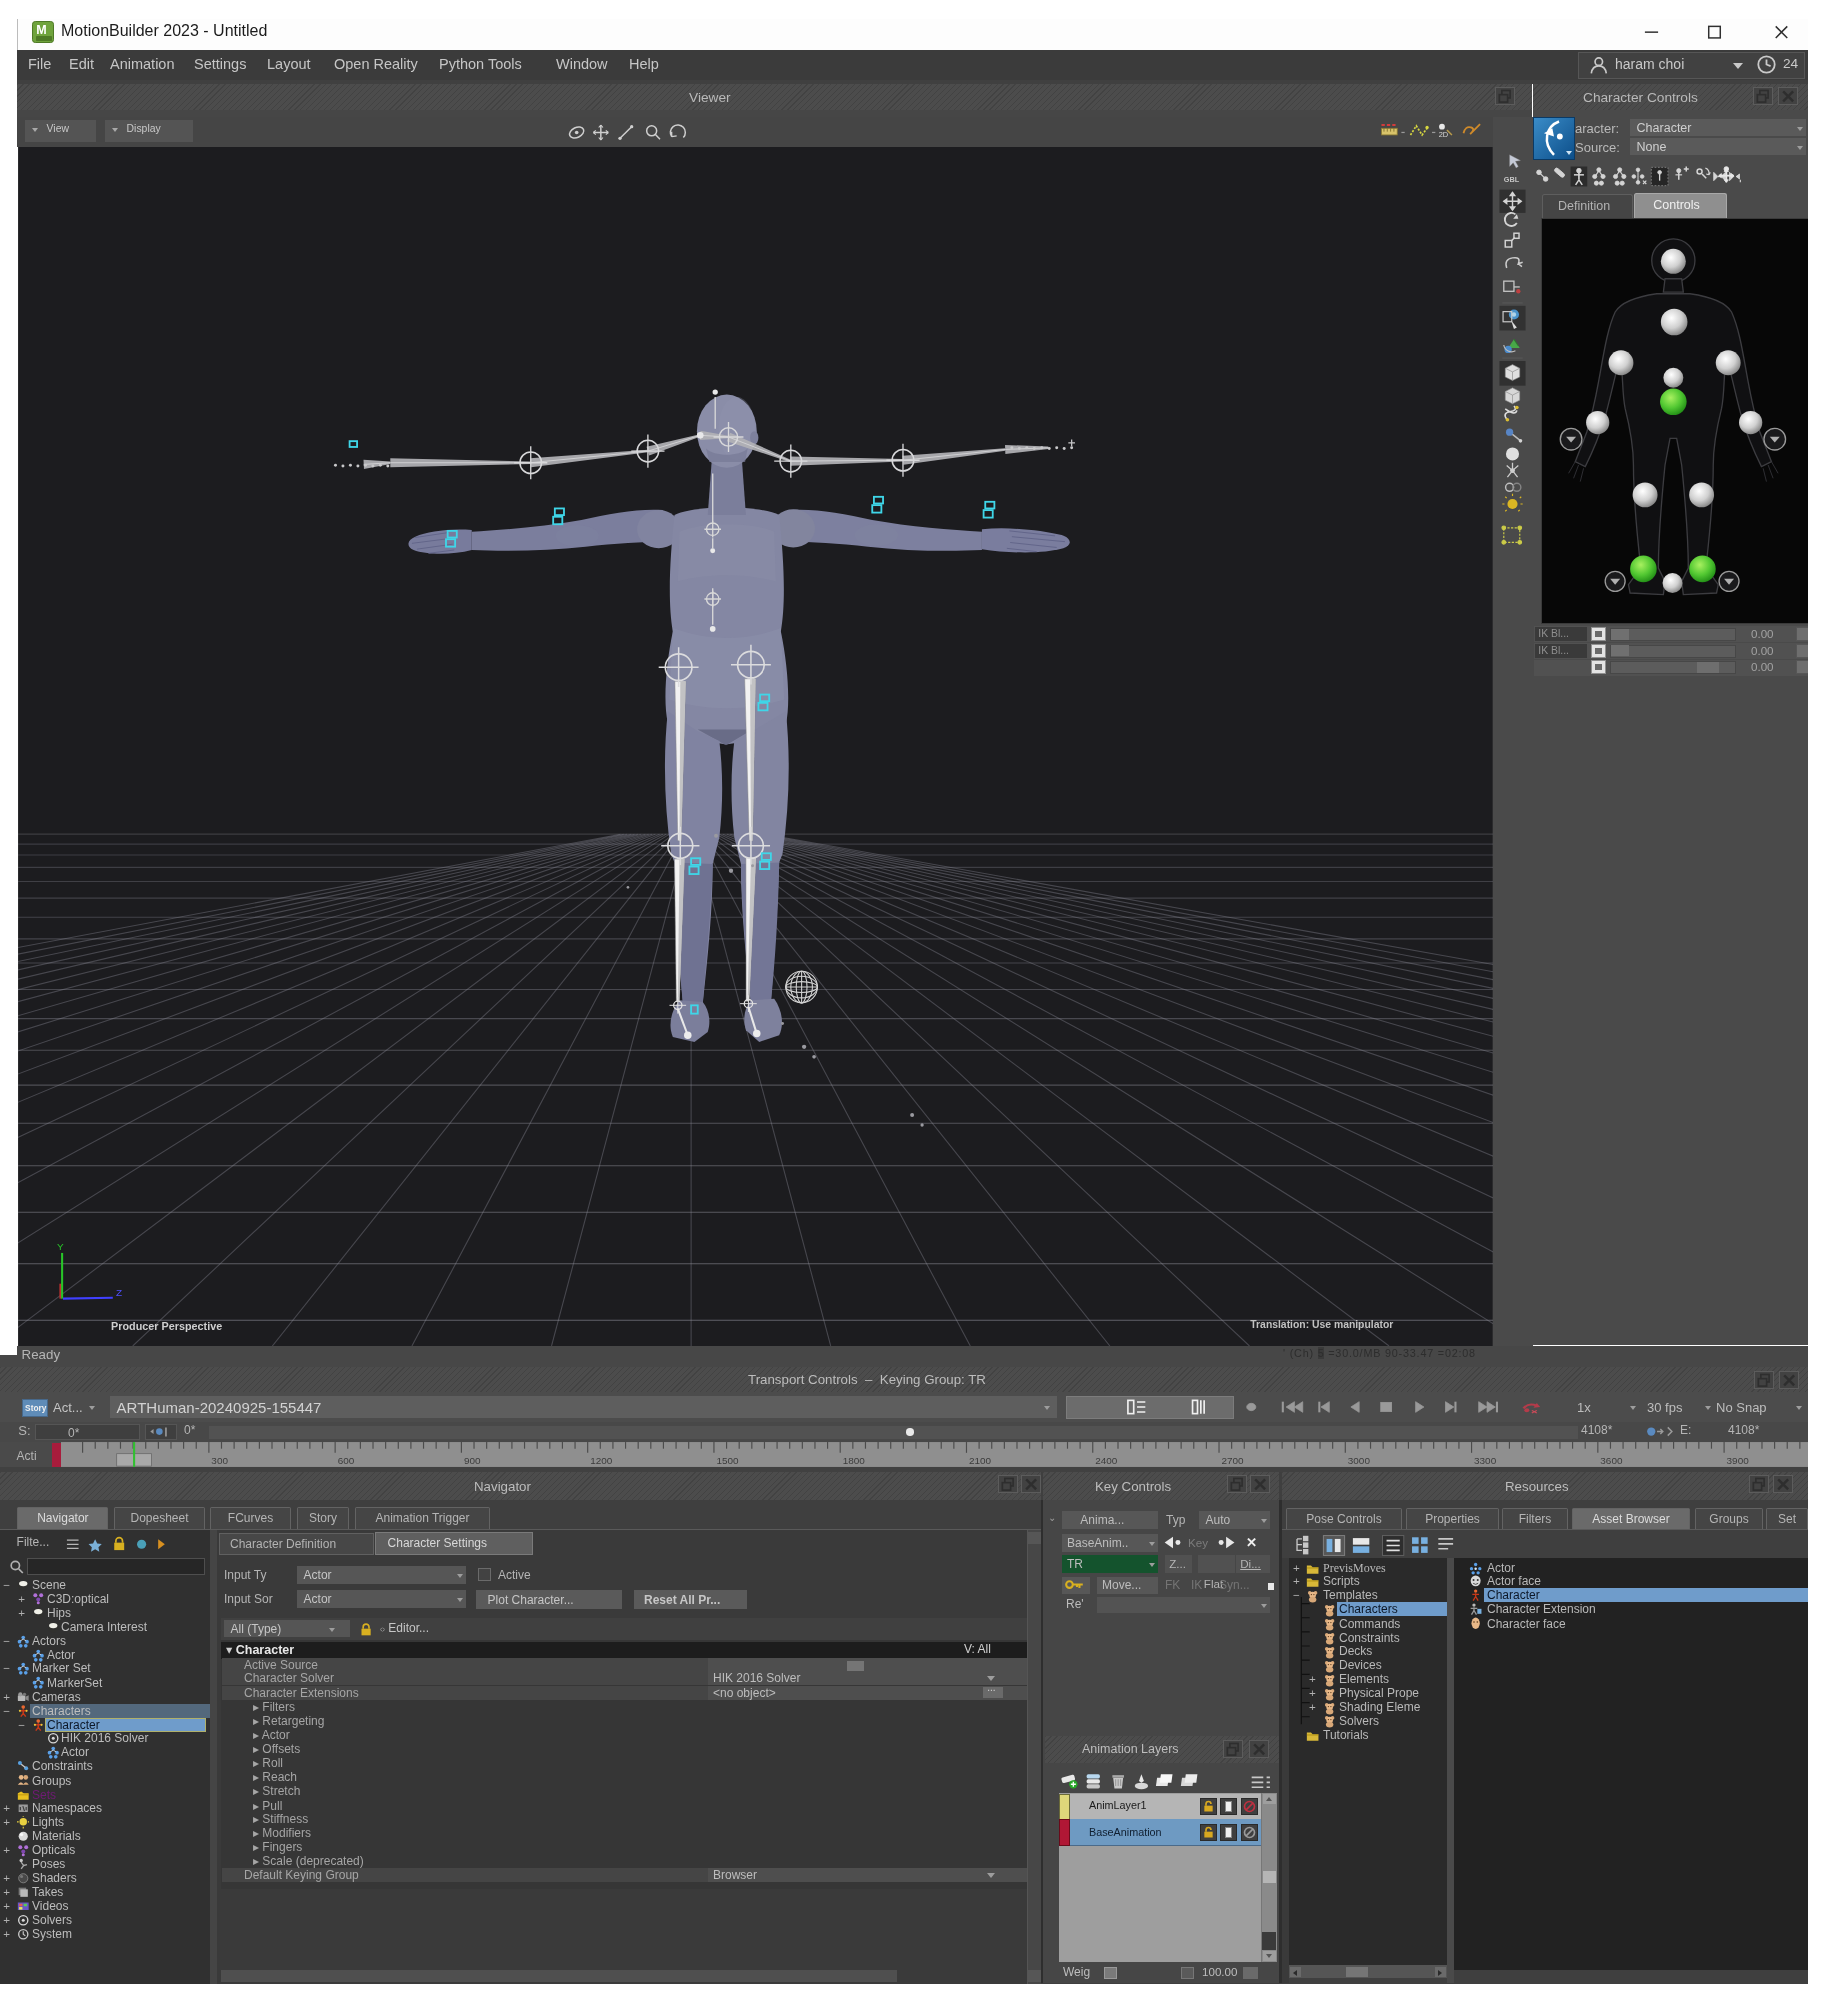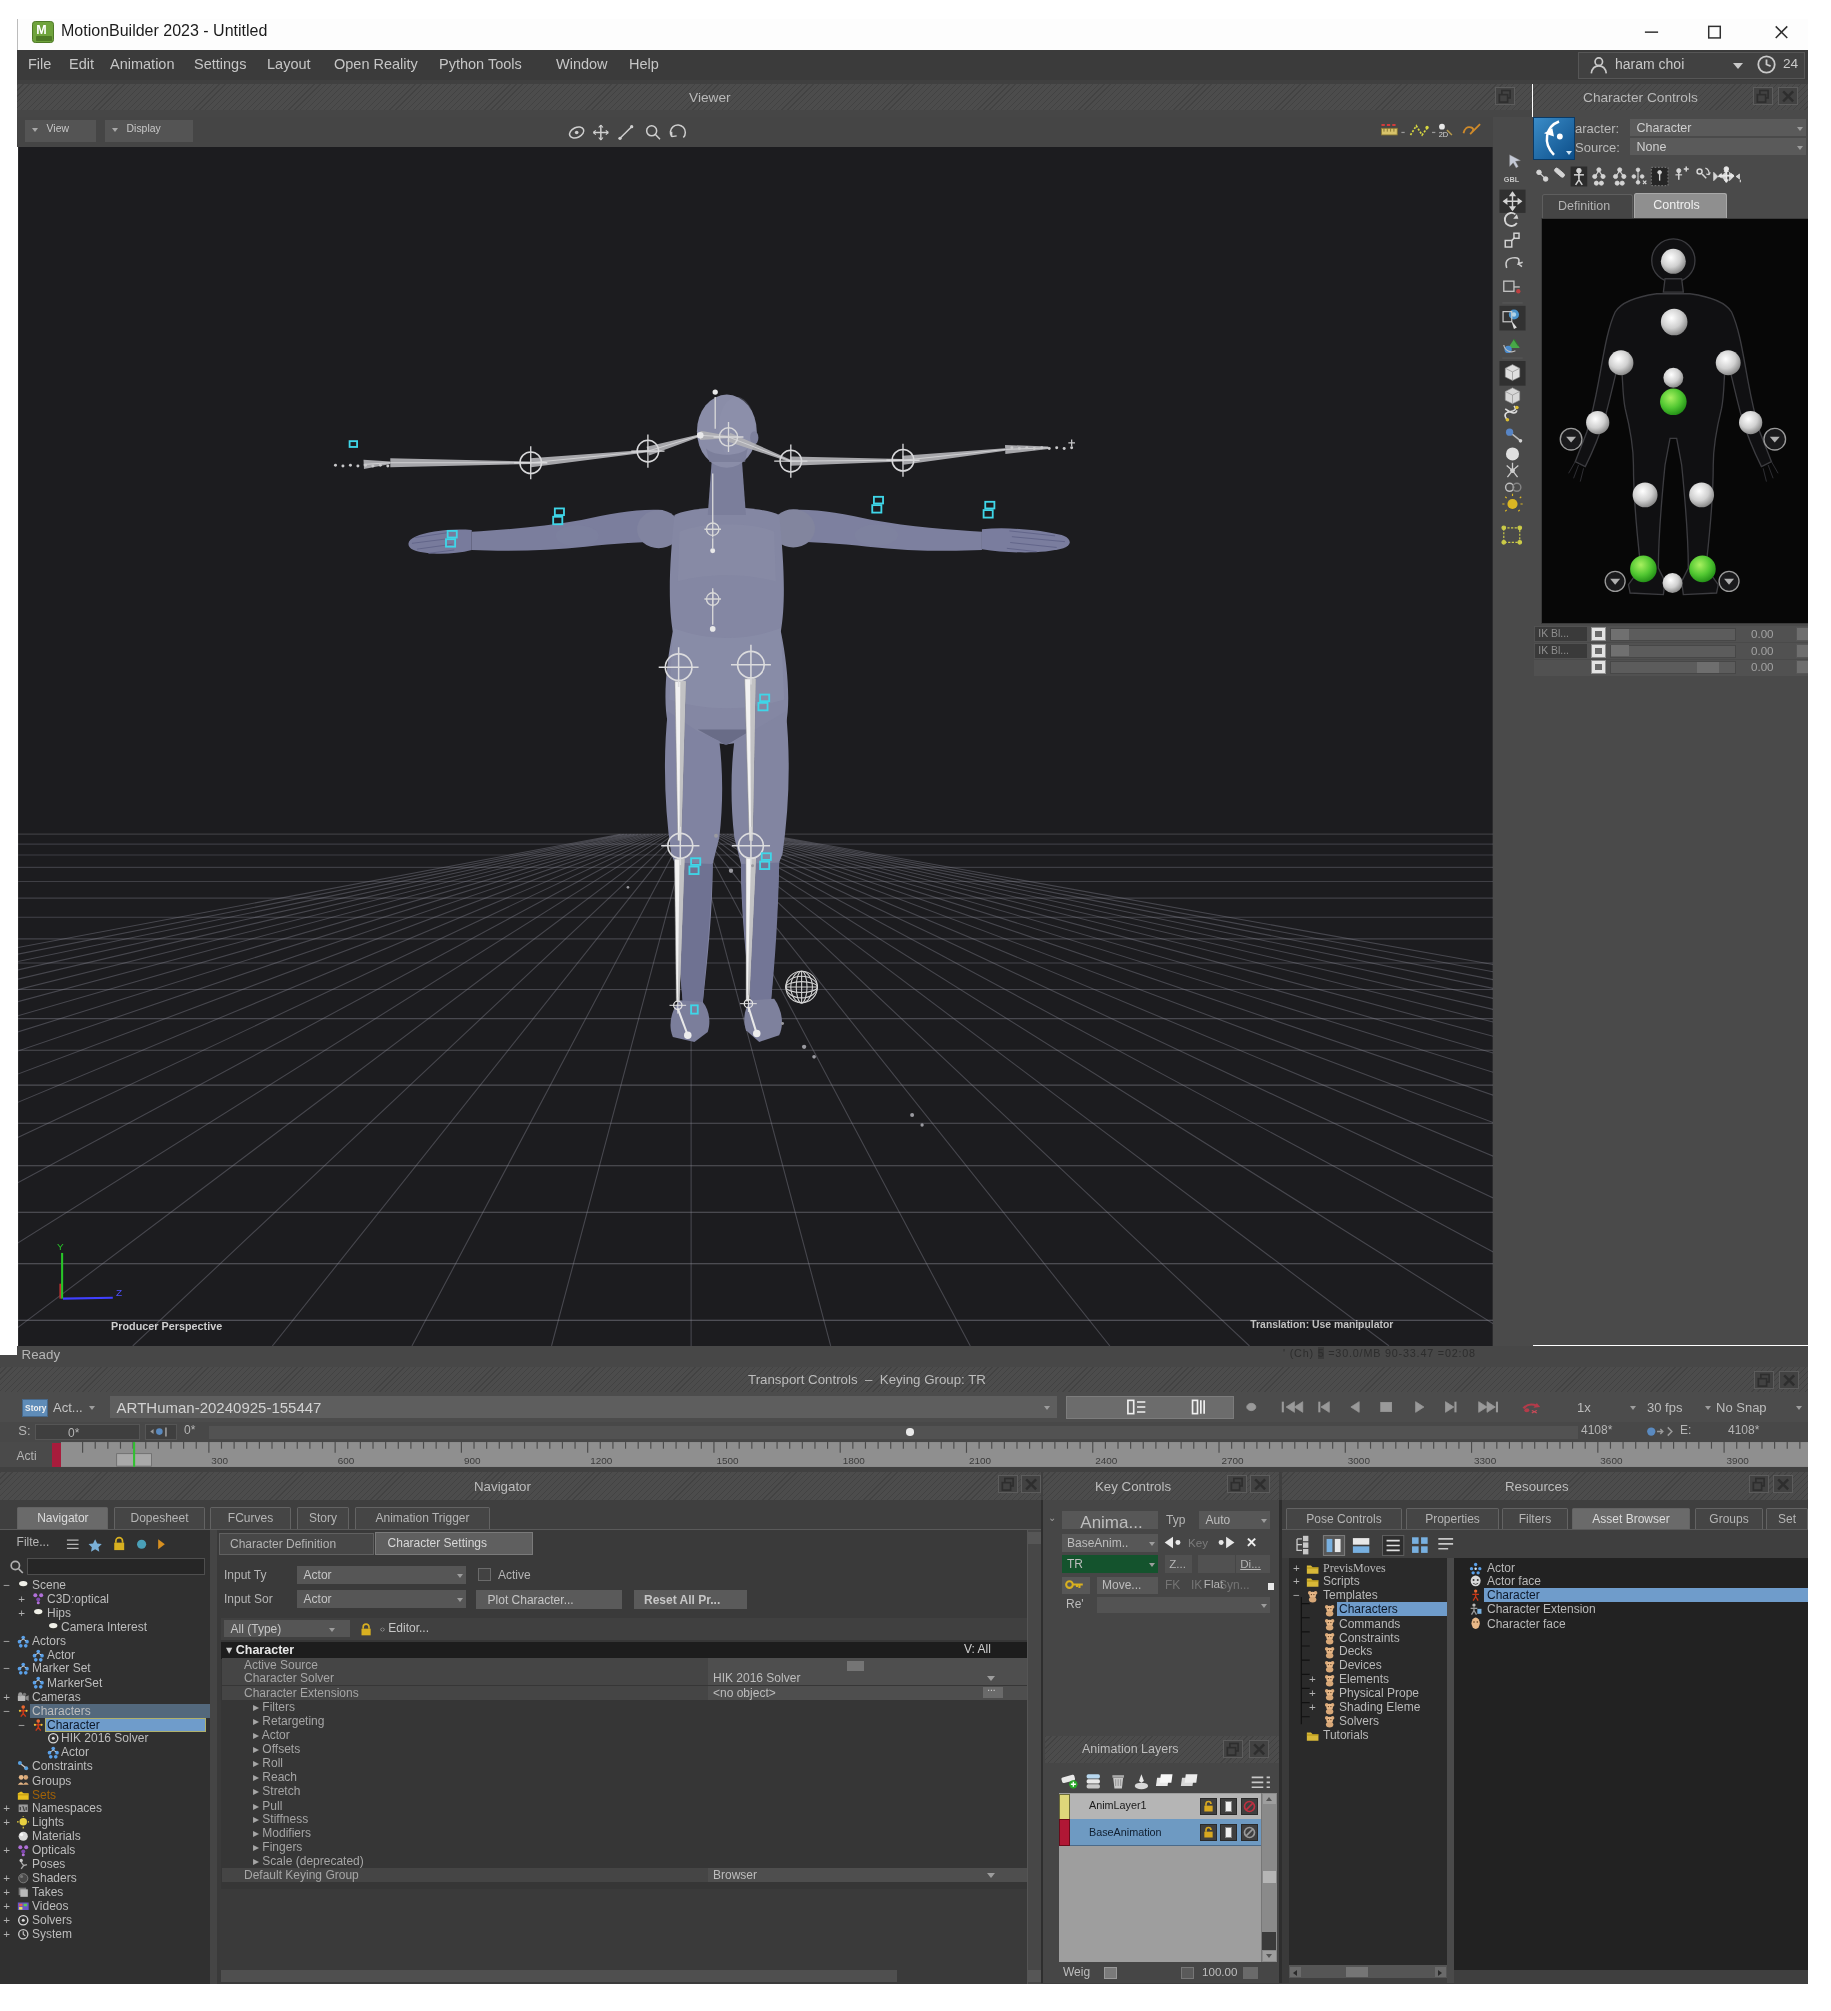--- a/index.html
+++ b/index.html
@@ -1021,21 +1021,21 @@
       <circle cx="5" cy="4" r="2.8" fill="#e8b888"></circle>
       <circle cx="10.5" cy="4" r="2.8" fill="#d8a878"></circle>
       <path d="M1 13 q4 -6 7 0 Z" fill="#e8b888"></path>
       <path d="M7 13 q4 -6 7 0 Z" fill="#d8a878"></path>
     </svg>
     <div class="abs" style="left:32px;top:1774px;font-size:12px;color:#bdbdbd;white-space:nowrap;">Groups</div>
     <svg class="abs" style="left:16.6px;top:1789px;" width="12.5" height="12.5" viewBox="0 0 15 15">
       <path d="M1 5 l4 -2 l3 2 h6 v8 H1 Z" fill="#e8c020"></path>
       <path d="M1 7 h13" stroke="#b89010" stroke-width="1"></path>
     </svg>
-    <div class="abs" style="left:32px;top:1788px;font-size:12px;color:#a16207;white-space:nowrap;">Sets</div>
+    <div class="abs" style="left:32px;top:1788px;font-size:12px;color:#701a75;white-space:nowrap;">Sets</div>
     <div class="abs" style="left:3.3px;top:1801px;font-size:11.6px;color:#b0b0b0;white-space:nowrap;">+</div>
     <svg class="abs" style="left:16.6px;top:1802px;" width="12.5" height="12.5" viewBox="0 0 15 15">
       <rect x="2" y="3" width="11" height="9" fill="#9a9a9a"></rect>
       <path d="M4 6 v4 M7 5 l2 6 M11 6 v4" stroke="#3a3a3a" stroke-width="1.4" fill="none"></path>
     </svg>
     <div class="abs" style="left:32px;top:1801px;font-size:12px;color:#bdbdbd;white-space:nowrap;">Namespaces</div>
     <div class="abs" style="left:3.3px;top:1815px;font-size:11.6px;color:#b0b0b0;white-space:nowrap;">+</div>
     <svg class="abs" style="left:16.6px;top:1816px;" width="12.5" height="12.5" viewBox="0 0 15 15">
       <circle cx="7.5" cy="7" r="4.5" fill="#e8d040"></circle>
       <path d="M7.5 1 v-1 M13 7 h2 M7.5 13 v2 M2 7 H0" stroke="#e8d040" stroke-width="1.4"></path>
@@ -1164,21 +1164,21 @@
     <div class="abs" style="left:713px;top:1868px;font-size:12px;color:#bdbdbd;white-space:nowrap;">Browser</div>
     <div class="abs" style="left:987px;top:1873px;width:0px;height:0px;border-left:4.2px solid transparent;border-right:4.2px solid transparent;border-top:5px solid #9d9d9d;"></div>
     <div class="abs" style="left:1027px;top:1530px;width:14px;height:454px;background:#474747;border-left:0.8px solid #555;"></div>
     <div class="abs" style="left:1028px;top:1532px;width:12.5px;height:11.6px;background:#565656;"></div>
     <div class="abs" style="left:1028px;top:1970px;width:12.5px;height:11.6px;background:#565656;"></div>
     <div class="abs" style="left:221px;top:1970px;width:676px;height:11.6px;background:#4f4f4f;"></div>
     <div class="abs" style="left:1041px;top:1500px;width:2.5px;height:483px;background:#2e2e2e;"></div>
     <div class="abs" style="left:1043px;top:1500px;width:236px;height:483px;background:#464646;"></div>
     <div class="abs" style="left:1048px;top:1512px;font-size:10px;color:#9d9d9d;white-space:nowrap;">⌄</div>
     <div class="abs" style="left:1062px;top:1511px;width:96px;height:18.3px;background:#575757;">
-      <div class="abs" style="left:18.3px;top:1.7px;font-size:17px;color:#bdbdbd;white-space:nowrap;">Anima...</div>
+      <div class="abs" style="left:18.3px;top:1.7px;font-size:12px;color:#bdbdbd;white-space:nowrap;">Anima...</div>
     </div>
     <div class="abs" style="left:1166px;top:1513px;font-size:12px;color:#b5b5b5;white-space:nowrap;">Typ</div>
     <div class="abs" style="left:1199px;top:1511px;width:71px;height:18.3px;background:#575757;">
       <div class="abs" style="left:6.6px;top:1.7px;font-size:12px;color:#bdbdbd;white-space:nowrap;">Auto</div>
       <div class="ddarrow"></div>
     </div>
     <div class="abs" style="left:1062px;top:1534px;width:96px;height:18.3px;background:#575757;">
       <div class="abs" style="left:5px;top:1.7px;font-size:12px;color:#bdbdbd;white-space:nowrap;">BaseAnim..</div>
       <div class="ddarrow"></div>
     </div>

